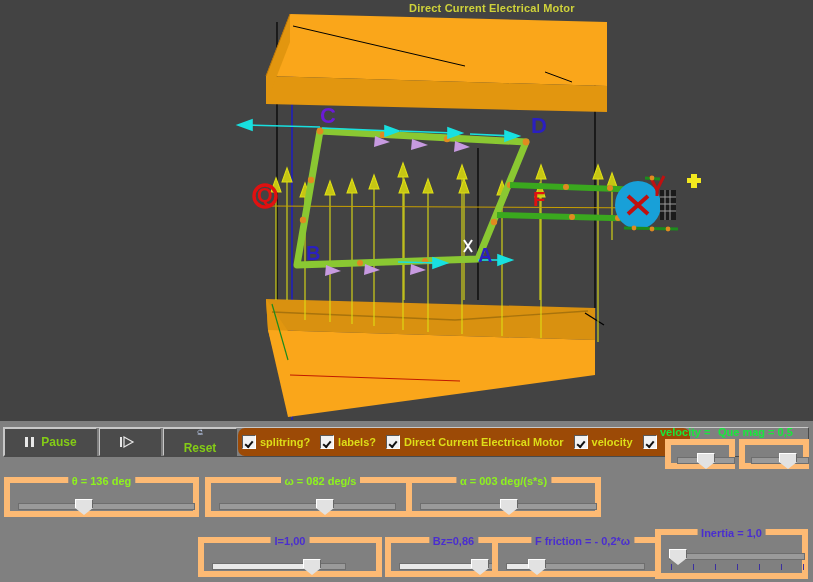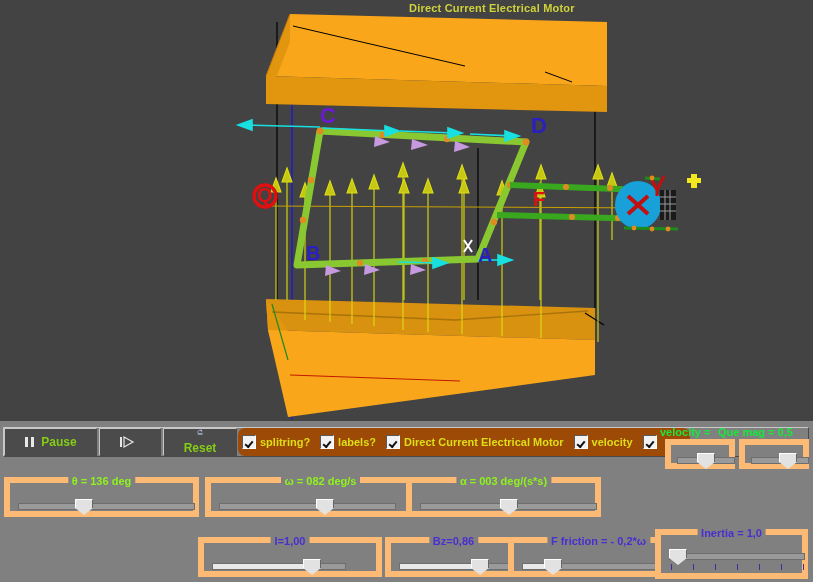--- a/index.html
+++ b/index.html
@@ -342,21 +342,21 @@
       <div class="slider" style="left:8px;top:20px;width:121px;">
         <div class="strack" style="width:121px;">
             <div class="fill" style="width:67%"></div>
           </div>
         <div class="sknob" style="left:72px;">
             <div class="body"></div>
             <div class="tip"></div>
           </div>
       </div>
     </div>
-    <div class="grpbox" style="left:508px;top:116px;width:181px;height:40px;">
+    <div class="grpbox" style="left:492px;top:116px;width:181px;height:40px;">
       <span class="lg purple">F friction = - 0,2*ω</span>
       <div class="slider" style="left:8px;top:20px;width:139px;">
         <div class="strack" style="width:139px;">
             <div class="fill" style="width:22%"></div>
           </div>
         <div class="sknob" style="left:22px;">
             <div class="body"></div>
             <div class="tip"></div>
           </div>
       </div>

